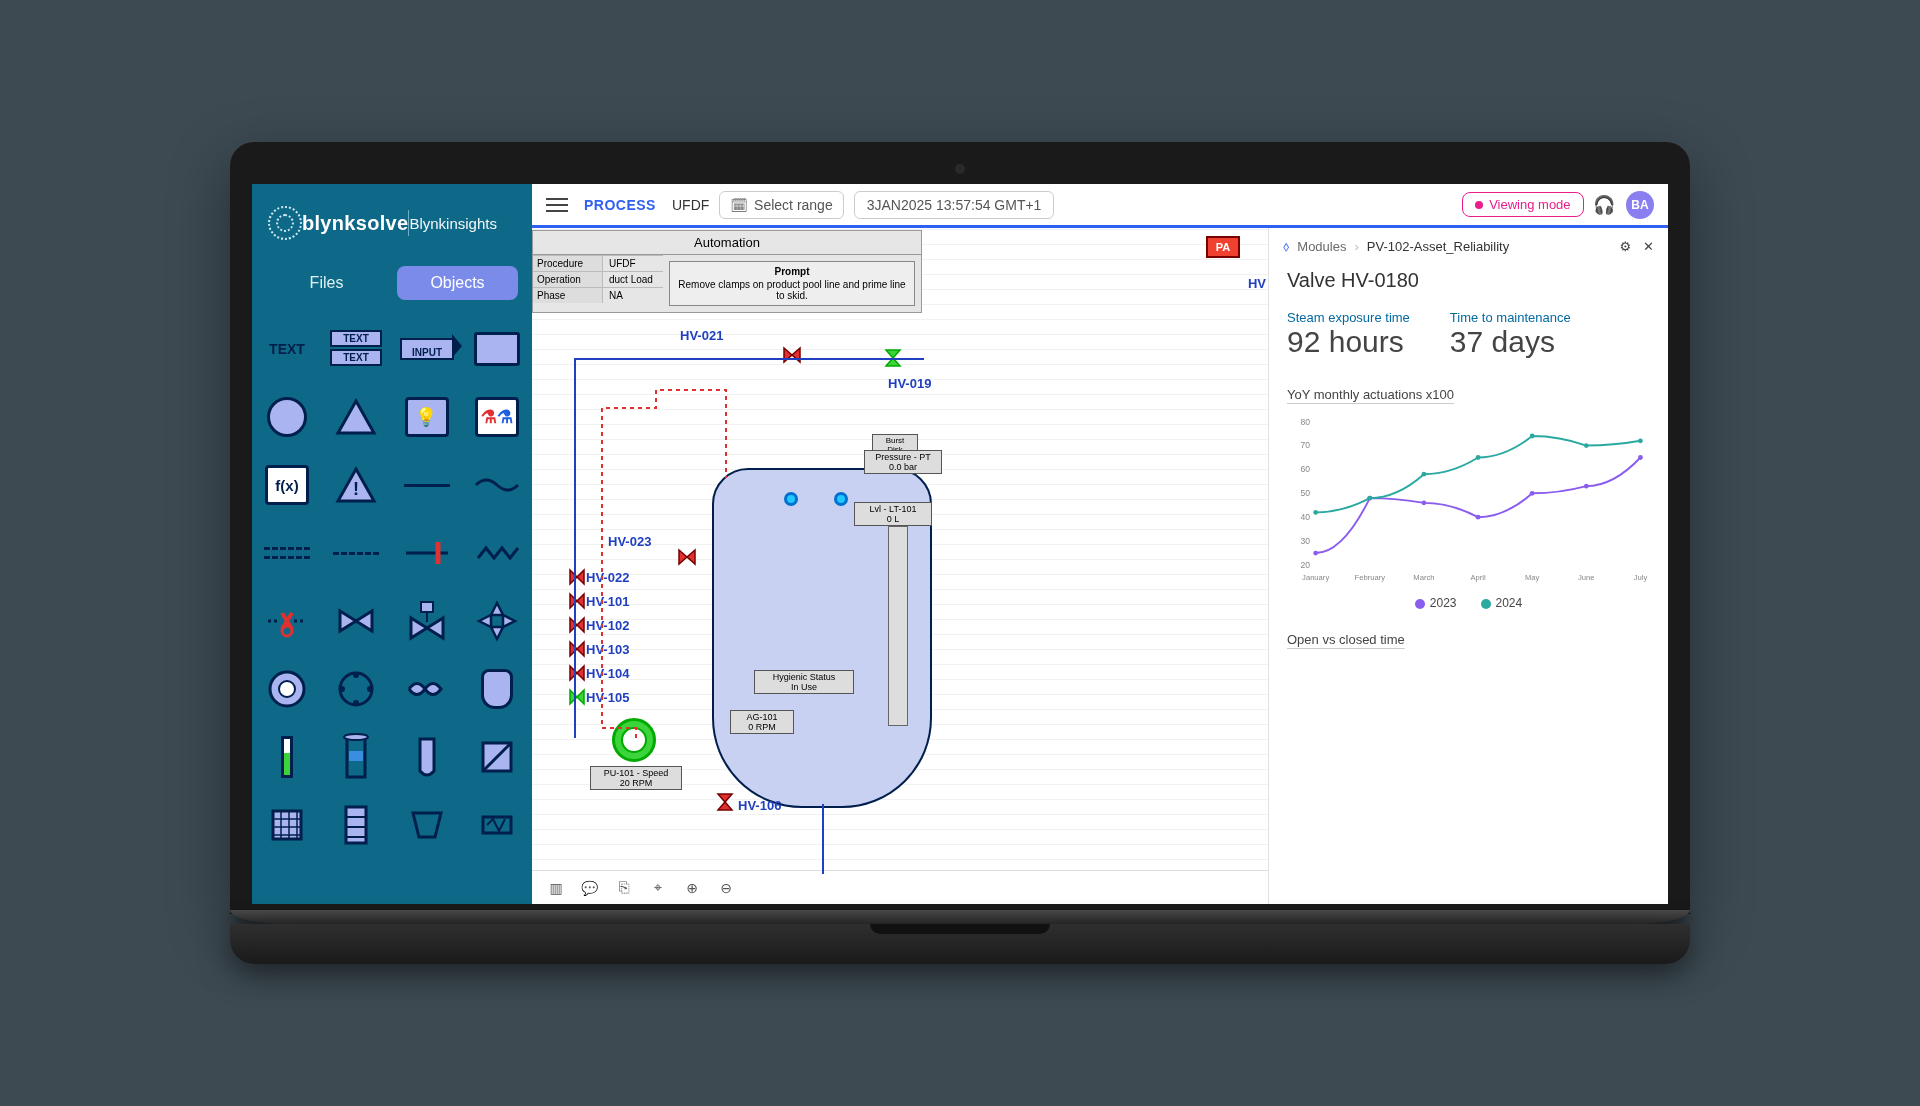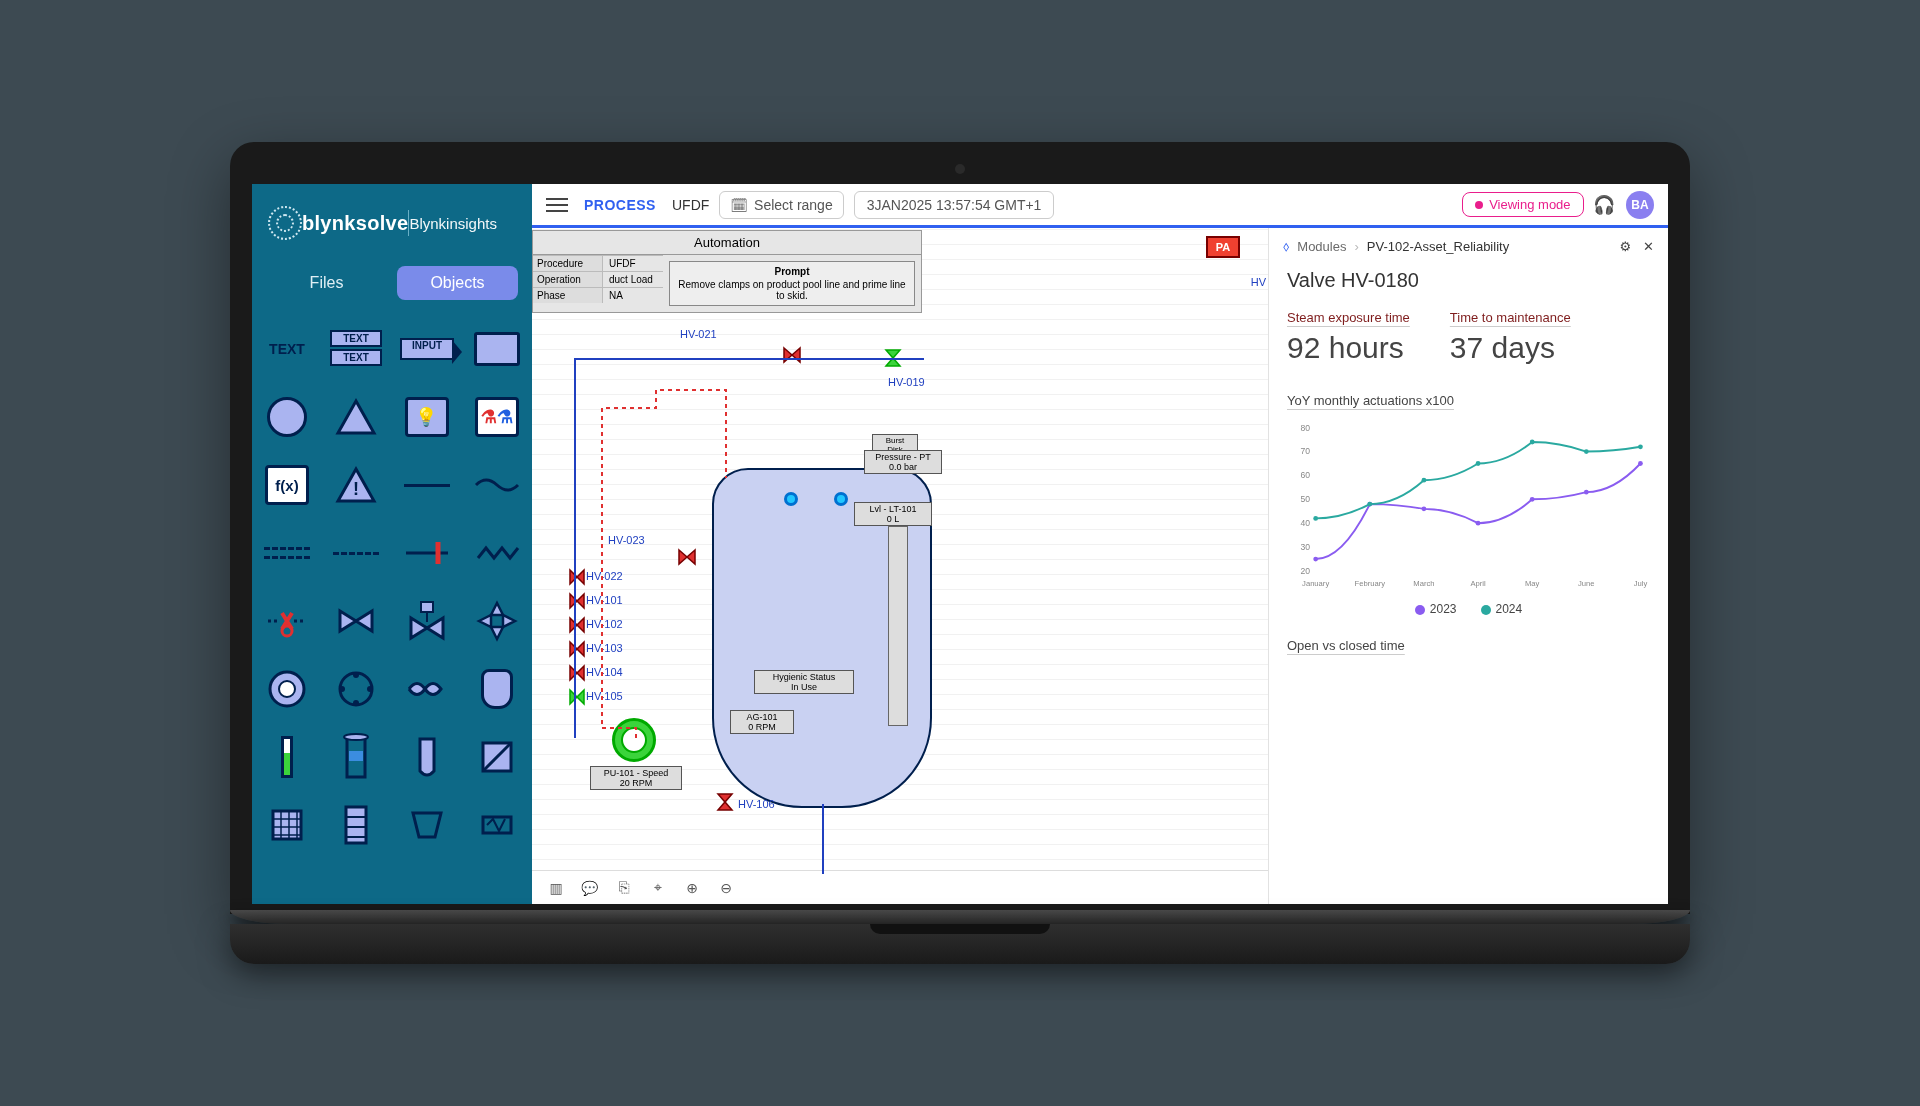--- a/index.html
+++ b/index.html
@@ -29,21 +29,21 @@
 .tab.inactive { color:#dfeff5; }
 
 .palette { padding: 6px 10px; display: grid; grid-template-columns: repeat(4, 1fr); gap: 10px 18px; overflow-y:auto; }
 .pal-item { height: 58px; display:flex; align-items:center; justify-content:center; color:#001f4d; font-size:12px; font-weight:700; position:relative; }
 .shape-rect-lg { width:46px; height:34px; background:#aab4f0; border:3px solid #001f4d; border-radius:3px; }
 .shape-circle { width:40px; height:40px; background:#aab4f0; border:3px solid #001f4d; border-radius:50%; }
 .icon-box { width:44px; height:40px; border:3px solid #001f4d; border-radius:4px; display:flex; align-items:center; justify-content:center; font-size:18px; background:#aab4f0; }
 .fx-box { background:#ffffff; }
 .stack-text { width:52px; }
 .stack-text div { border:2px solid #001f4d; background:#aab4f0; font-size:10px; padding:1px 0; text-align:center; margin-bottom:2px; }
-.input-shape { width:54px; height:22px; background:#aab4f0; border:2px solid #001f4d; position:relative; display:flex; align-items:flex-start; justify-content:center; font-size:10px; }
+.input-shape { width:54px; height:22px; background:#aab4f0; border:2px solid #001f4d; position:relative; display:flex; align-items:flex-end; justify-content:center; font-size:10px; }
 .input-shape::after { content:''; position:absolute; right:-10px; width:0; height:0; border-top:12px solid transparent; border-bottom:12px solid transparent; border-left:10px solid #001f4d; }
 .line-h { width:46px; height:3px; background:#001f4d; }
 .line-dash { width:46px; border-top:3px dashed #001f4d; }
 .tank-sm { width:32px; height:40px; background:#aab4f0; border:3px solid #001f4d; border-radius:8px 8px 14px 14px; }
 .col-bar { width:12px; height:42px; border:3px solid #001f4d; }
 
 
 .main { flex:1; display:flex; flex-direction:column; min-width:0; }
 .topbar { height: 44px; display:flex; align-items:center; gap:10px; padding: 0 14px; border-bottom: 3px solid #3060f0; font-size:14px; color:#333; }
 .hamburger { width:22px; display:flex; flex-direction:column; gap:4px; cursor:pointer; }
@@ -66,40 +66,40 @@
 .tb-icon { cursor:pointer; display:flex; align-items:center; justify-content:center; width:20px; height:20px; }
 
 .auto-panel { position:absolute; left:0; top:2px; width:390px; background:#e6e6e6; border:1px solid #999; font-size:11px; }
 .auto-header { background:#e6e6e6; text-align:center; padding:4px; border-bottom:1px solid #999; font-size:13px; }
 .auto-row { display:flex; border-top:1px solid #bbb; }
 .auto-row .lbl { width:70px; padding:2px 4px; background:#ddd; border-right:1px solid #bbb; font-size:10px; }
 .auto-row .val { flex:1; padding:2px 6px; font-size:10px; }
 .prompt-box { margin:6px; border:1px solid #888; background:#eee; text-align:center; padding:4px; font-size:10px; }
 .prompt-box .pt { font-weight:600; margin-bottom:2px; }
 
-.canvas-label { position:absolute; font-size:11px; color:#2040c0; font-weight:400; }
+.canvas-label { position:absolute; font-size:13px; color:#2040c0; font-weight:700; }
 .vessel { position:absolute; left:180px; top:240px; width:220px; height:340px; border:2.5px solid #001f4d; background:#c9d1f2; border-radius:36px 36px 90px 90px; }
 .vessel-sight { position:absolute; right:22px; top:56px; width:20px; height:200px; border:1.5px solid #666; background:#ddd; }
 .vessel-box { position:absolute; border:1px solid #555; background:#ddd; font-size:9px; text-align:center; padding:1px 4px; }
 .sensor-dot { position:absolute; width:14px; height:14px; border:3px solid #0070d0; background:#21c7ff; border-radius:50%; }
 .pump-sym { position:absolute; width:44px; height:44px; border:3px solid #0a0; border-radius:50%; background:#3bd43b; }
 .pump-sym::after { content:''; position:absolute; inset:6px; border:2px solid #0a0; border-radius:50%; background:#fff; }
 .pa-box { position:absolute; right:28px; top:8px; width:34px; height:22px; background:#f04030; border:2px solid #700; color:#fff; font-size:11px; display:flex; align-items:center; justify-content:center; font-weight:700; }
 
 
 .rightpane { width:400px; border-left:1px solid #e2e2e2; background:#fff; display:flex; flex-direction:column; overflow-y:auto; }
 .bc { display:flex; align-items:center; gap:8px; padding:10px 14px 8px; font-size:13px; color:#6a6a6a; }
 .bc-icon { color:#3060f0; font-size:14px; }
 .bc-sep { color:#bbb; }
 .bc-strong { color:#333; }
 .bc-actions { margin-left:auto; display:flex; gap:12px; color:#444; }
 .pane-body { padding: 6px 18px 18px; }
 .valve-title { font-size:20px; color:#333; margin-bottom:18px; }
 .metrics { display:flex; gap:40px; margin-bottom:28px; }
-.metric-label { font-size:13px; color:#7f1d1d; text-decoration:underline; text-underline-offset:4px; text-decoration-color:#ccc; margin-bottom:6px; }
+.metric-label { font-size:13px; color:#0369a1; text-underline-offset:4px; text-decoration-color:#ccc; margin-bottom:0; }
 .metric-val { font-size:30px; color:#444; }
 .chart-title { font-size:13px; color:#444; text-decoration:underline; text-underline-offset:4px; text-decoration-color:#ccc; margin-bottom:8px;margin-top:20px; }
 
 .linechart { position:relative; height:180px; margin-bottom:6px; }
 .linechart svg { width:100%; height:100%; }
 .y-tick { font-size:9px; fill:#888; }
 .x-tick { font-size:8px; fill:#888; }
 .legend-row { display:flex; gap:24px; justify-content:center; font-size:12px; color:#444; margin-bottom:22px; }
 .legend-dot { display:inline-block; width:10px; height:10px; border-radius:50%; margin-right:5px; vertical-align:middle; }
 

